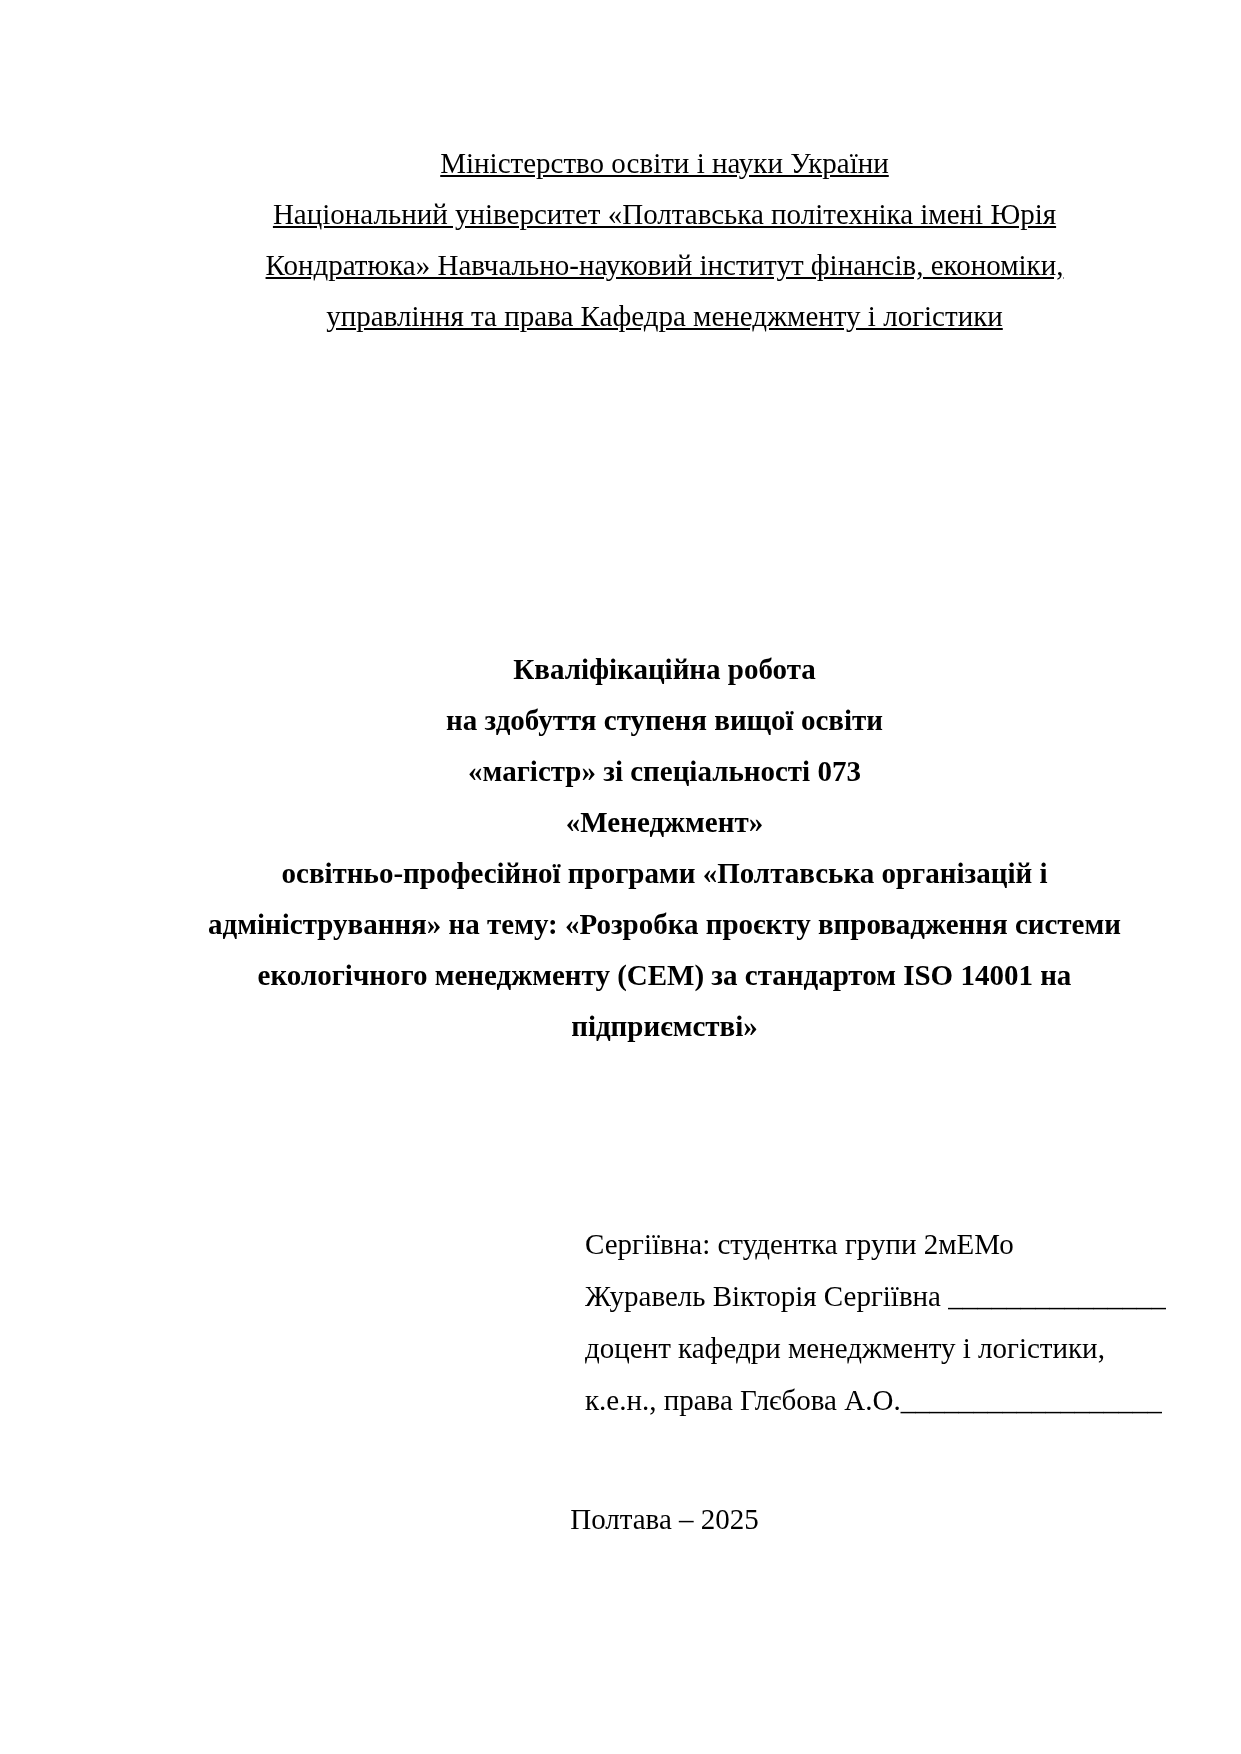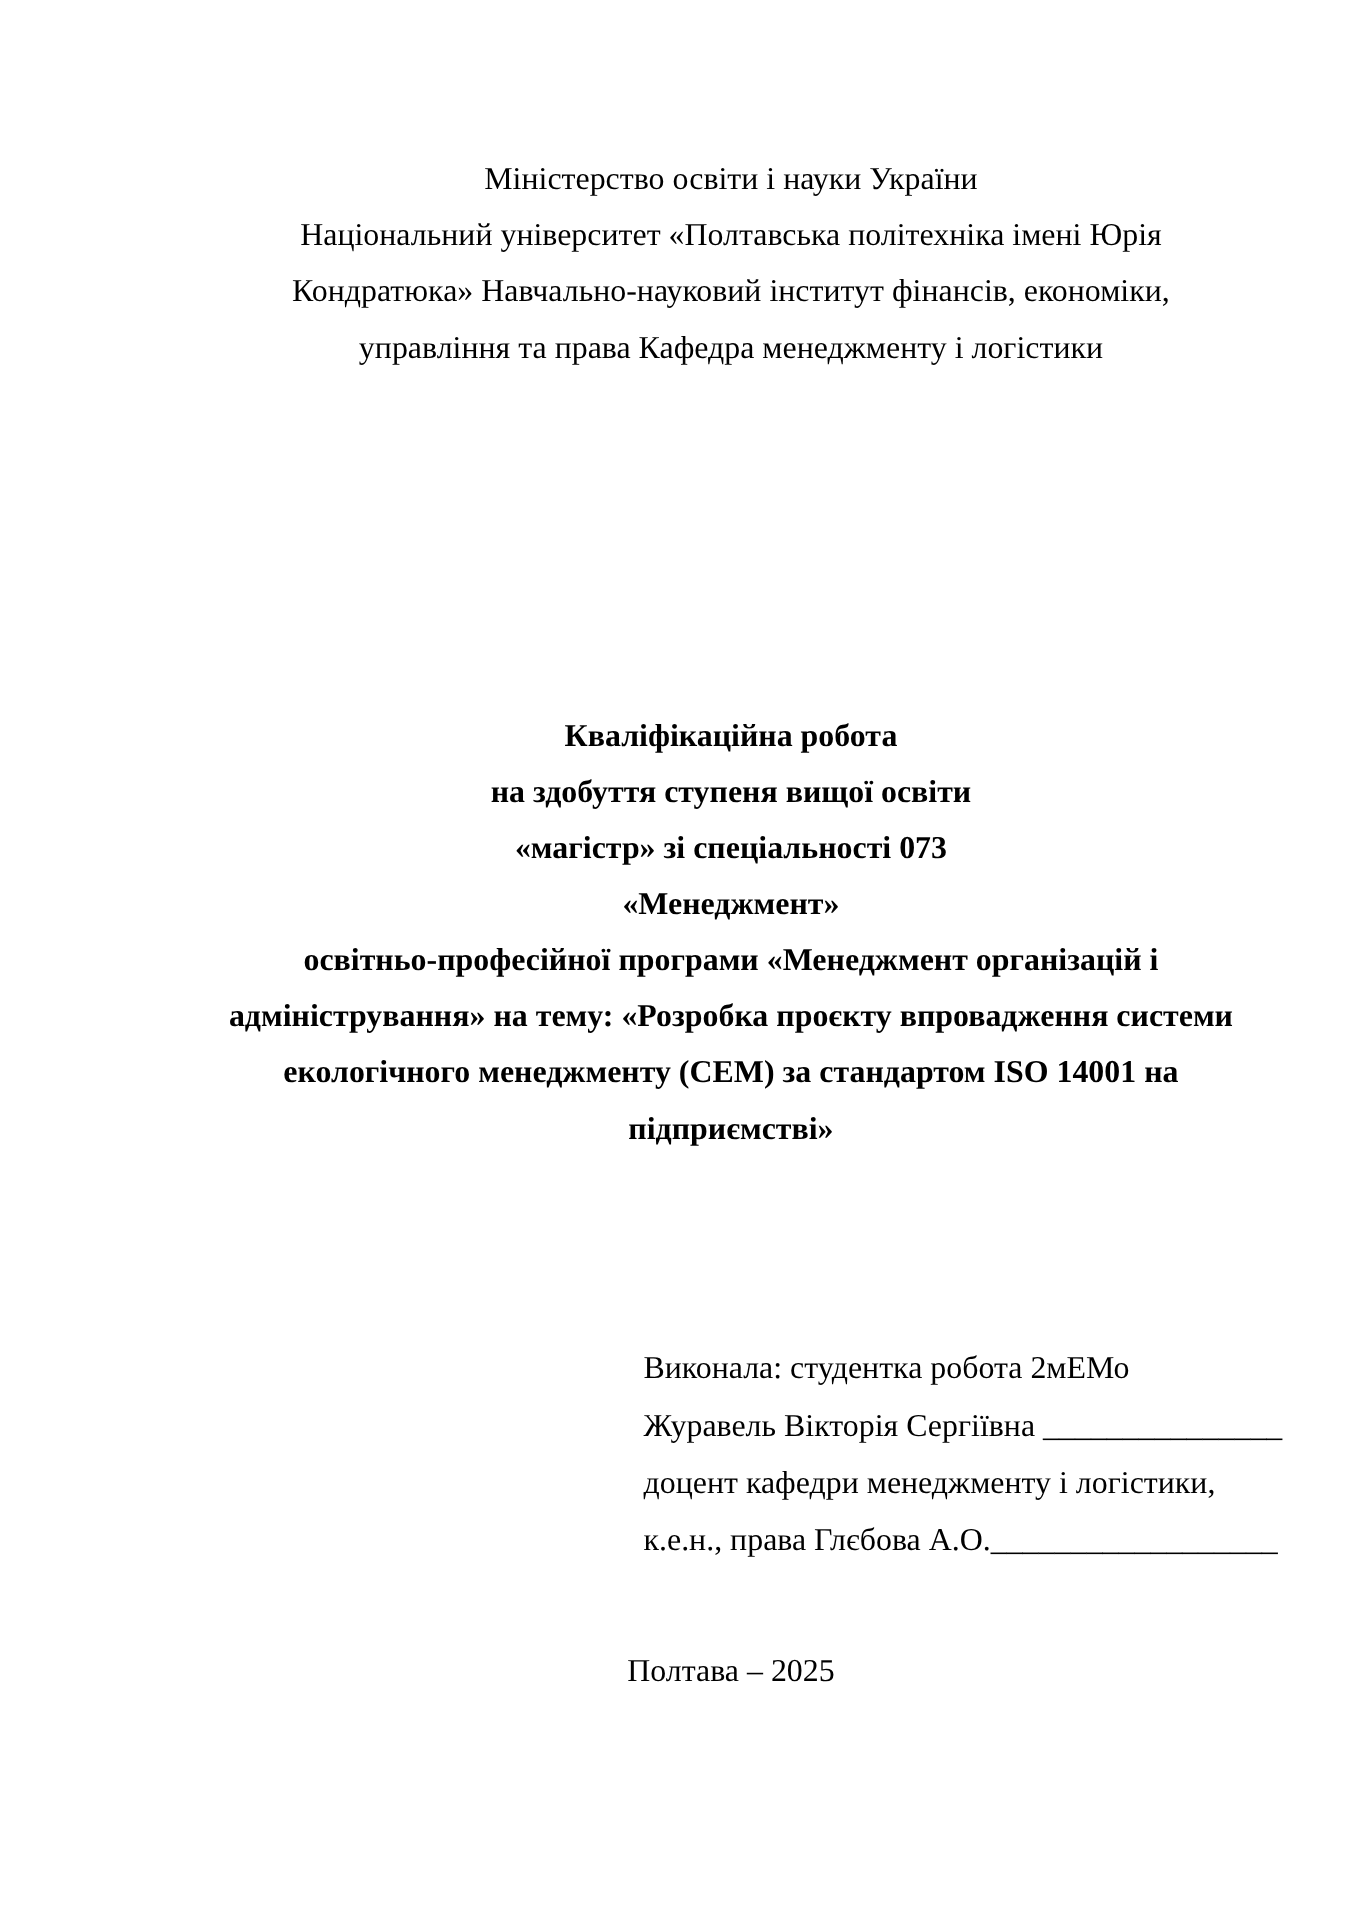--- a/index.html
+++ b/index.html
@@ -19,21 +19,21 @@
     overflow: hidden;
   }
   
   .centered-block {
     position: absolute;
     left: 177px;
     width: 975px;
     text-align: center;
     line-height: 51px;
   }
-  .header-block { top: 138px; }
+  .header-block { top: 138px; text-decoration: underline; }
   .title-block  { top: 644px; font-weight: bold; }
   .footer-block { top: 1494px; }
   .signature-block {
     position: absolute;
     left: 585px;
     top: 1218px;
     text-align: left;
     line-height: 52px;
     white-space: nowrap;
   }
@@ -49,28 +49,28 @@
     <div class="doc-line">Національний університет «Полтавська політехніка імені Юрія</div>
     <div class="doc-line">Кондратюка» Навчально-науковий інститут фінансів, економіки,</div>
     <div class="doc-line">управління та права Кафедра менеджменту і логістики</div>
   </div>
 
   <div class="centered-block title-block">
     <div class="doc-line">Кваліфікаційна робота</div>
     <div class="doc-line">на здобуття ступеня вищої освіти</div>
     <div class="doc-line">«магістр» зі спеціальності 073</div>
     <div class="doc-line">«Менеджмент»</div>
-    <div class="doc-line">освітньо-професійної програми «Менеджмент організацій і</div>
+    <div class="doc-line">освітньо-професійної програми «Полтавська організацій і</div>
     <div class="doc-line">адміністрування» на тему: «Розробка проєкту впровадження системи</div>
     <div class="doc-line">екологічного менеджменту (СЕМ) за стандартом ISO 14001 на</div>
     <div class="doc-line">підприємстві»</div>
   </div>
 
   <div class="signature-block">
-    <div class="doc-line">Виконала: студентка робота 2мЕМо</div>
+    <div class="doc-line">Сергіївна: студентка групи 2мЕМо</div>
     <div class="doc-line">Журавель Вікторія Сергіївна _______________</div>
     <div class="doc-line">доцент кафедри менеджменту і логістики,</div>
     <div class="doc-line">к.е.н., права Глєбова А.О.__________________</div>
   </div>
 
   <div class="centered-block footer-block">
     <div class="doc-line">Полтава – 2025</div>
   </div>
 
 </div>

